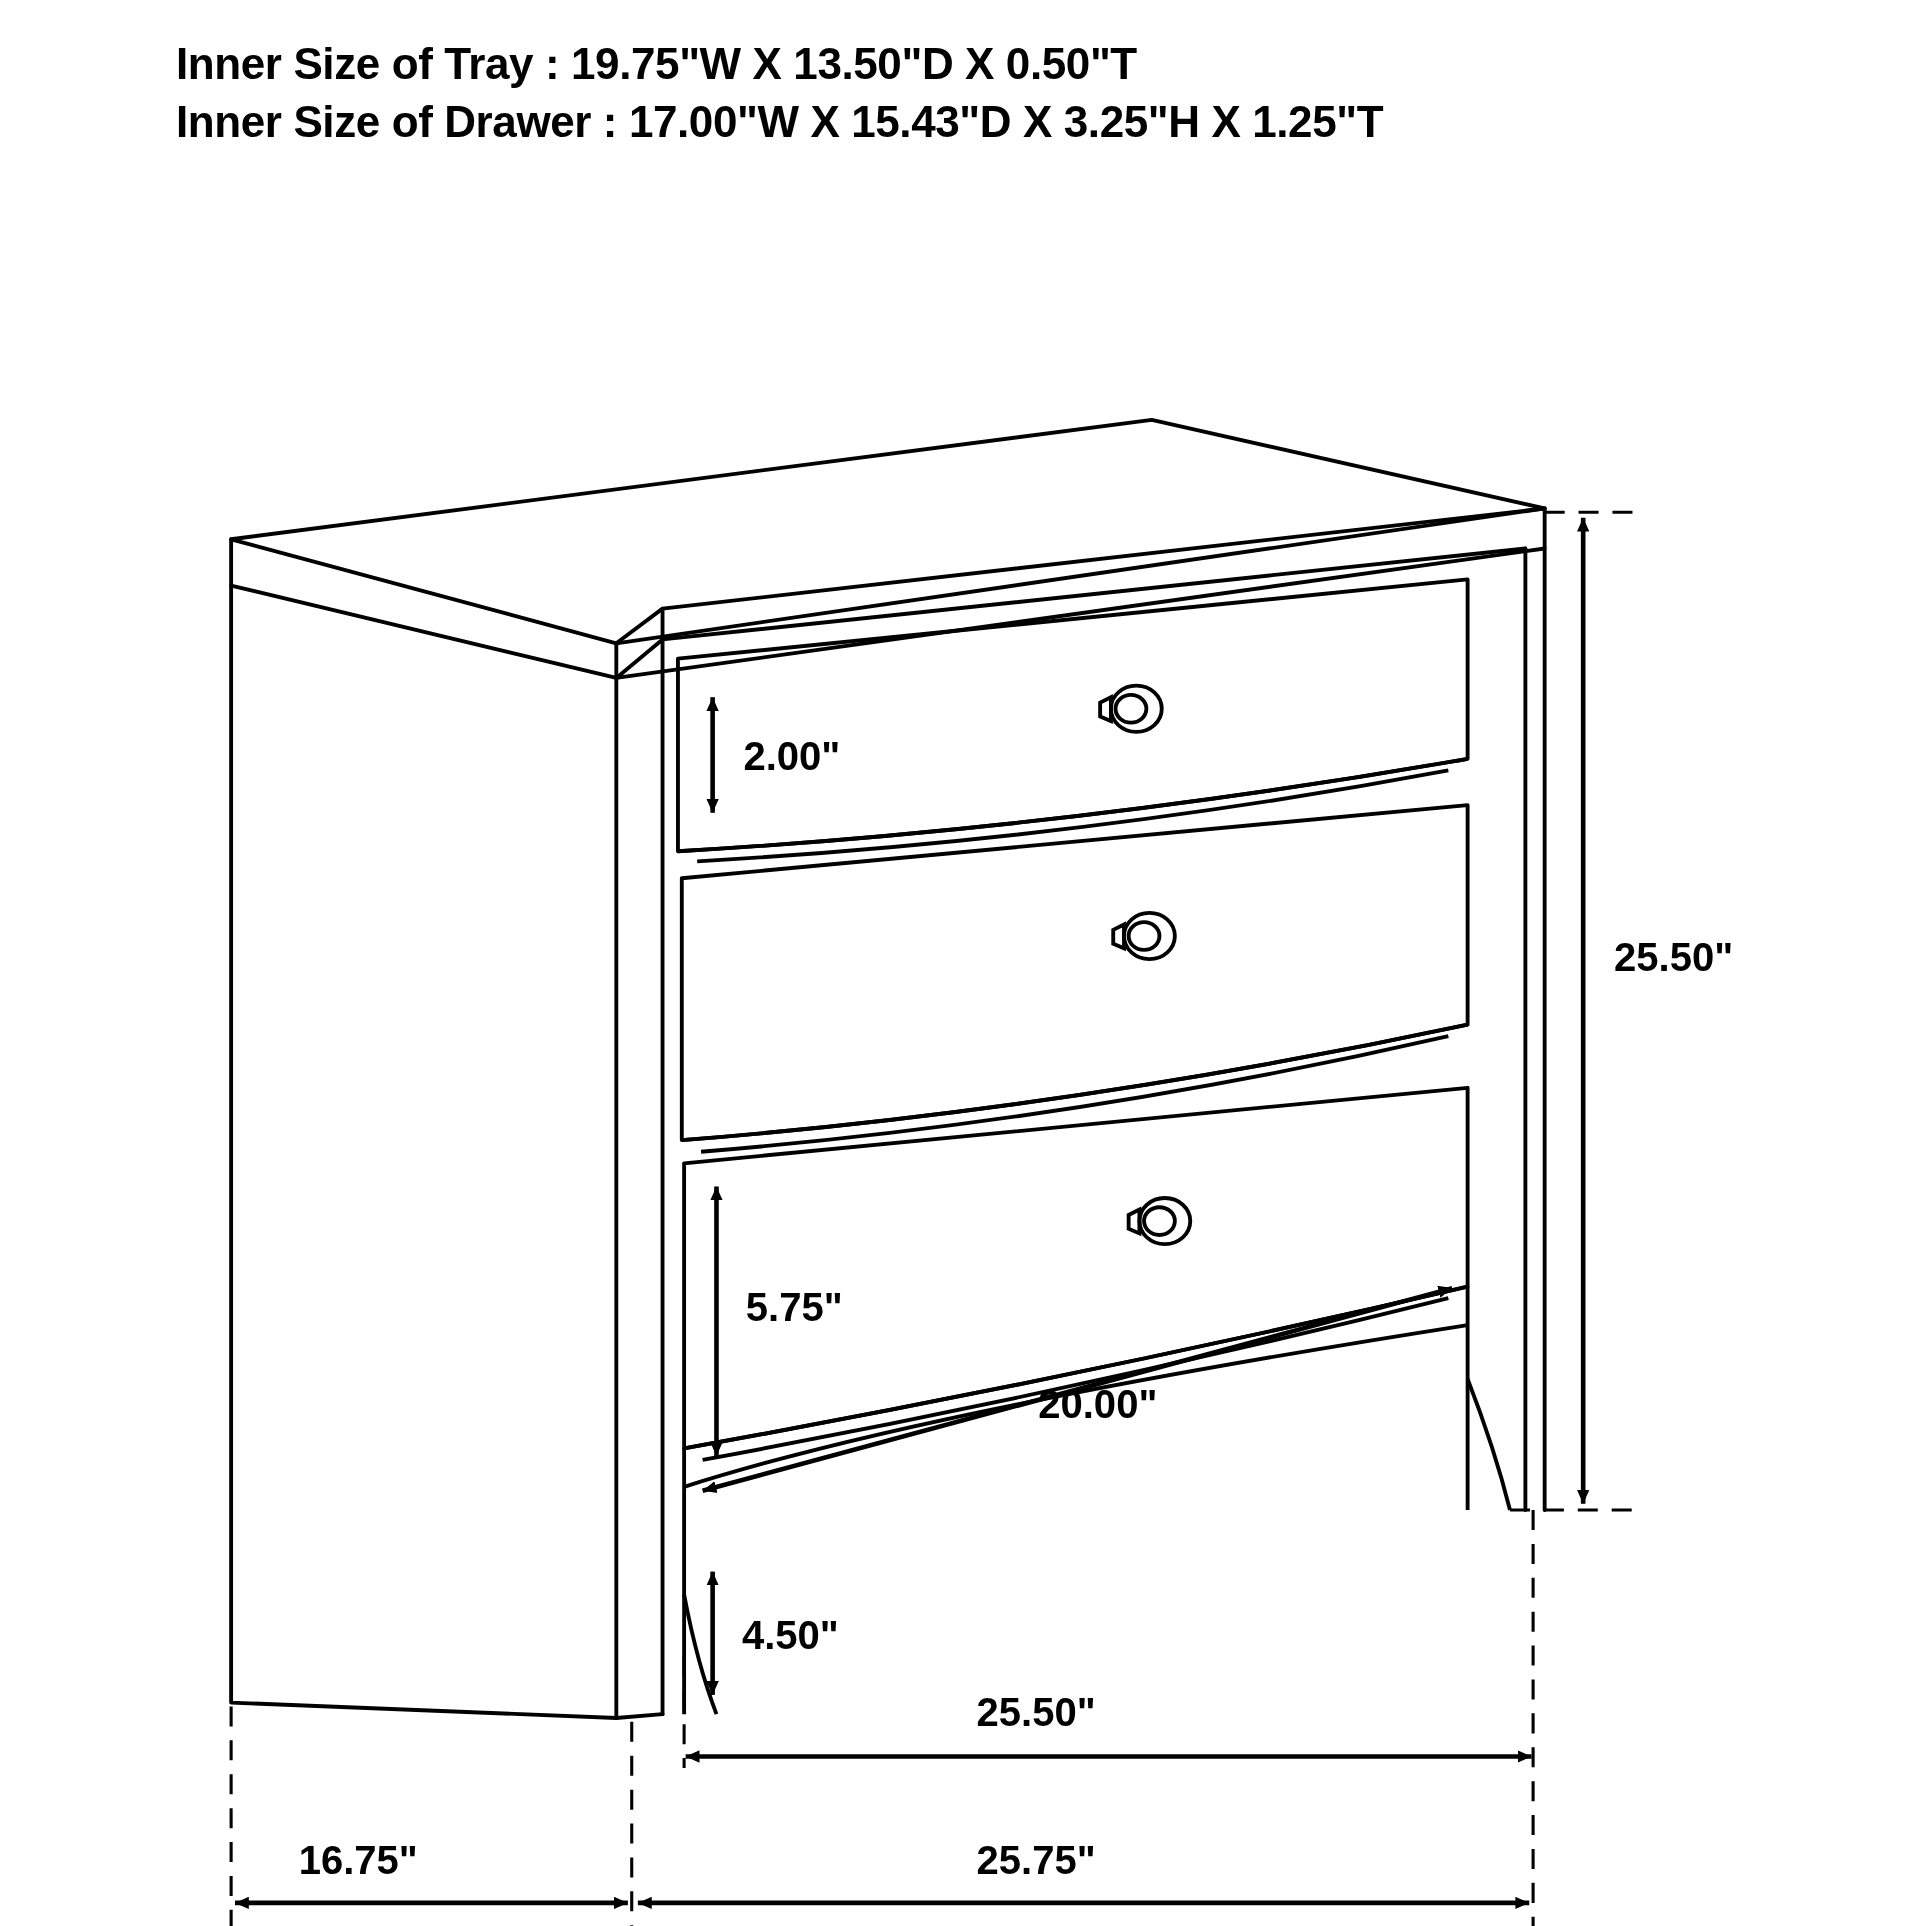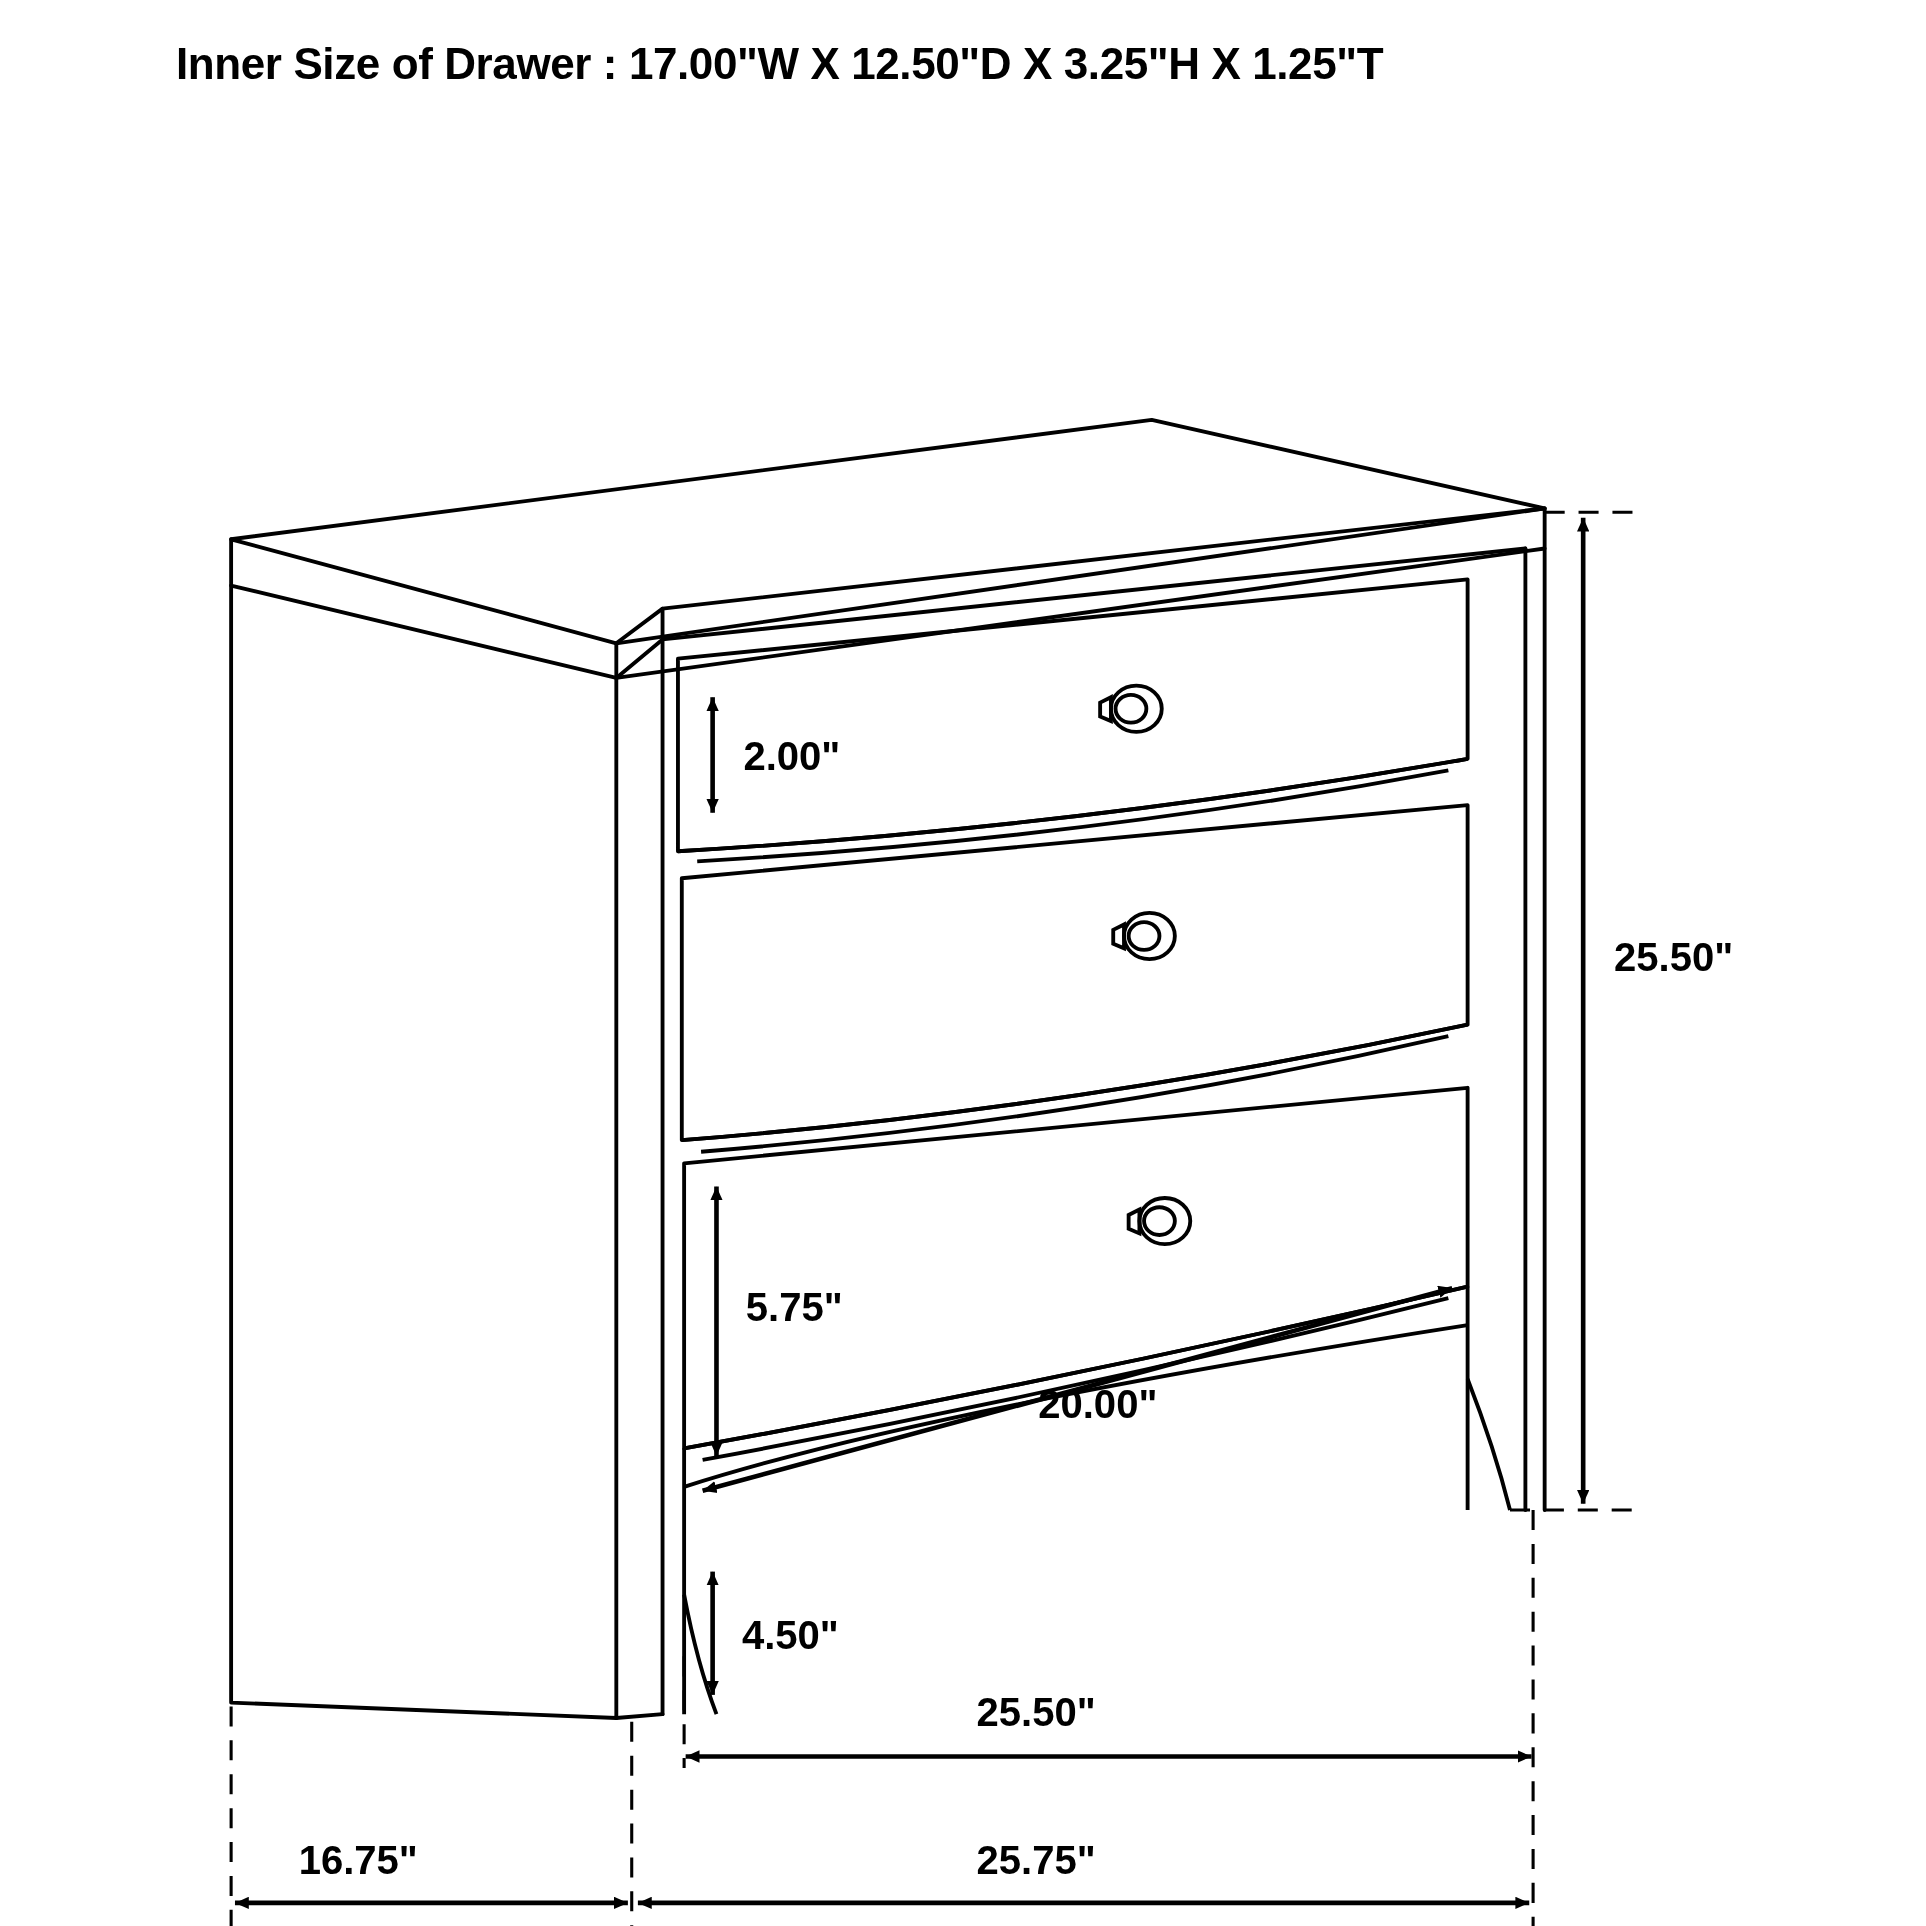--- a/index.html
+++ b/index.html
@@ -36,21 +36,22 @@
   .dimlabel {
     font-family: "Liberation Sans", sans-serif;
     font-weight: bold;
     font-size: 52px;
   }
 </style>
 </head>
 <body>
 
 <div class="spec-block">
-  <span class="spec-line">Inner Size of Drawer : 17.00"W X 12.50"D X 3.25"H X 1.25"T</span>
+  <span class="spec-line">Inner Size of Tray : 19.75"W X 13.50"D X 0.50"T</span>
+  <span class="spec-line">Inner Size of Drawer : 17.00"W X 15.43"D X 3.25"H X 1.25"T</span>
 </div>
 
 <svg id="sheet" viewBox="0 0 2500 2500" xmlns="http://www.w3.org/2000/svg">
   <defs>
     <marker id="arrHead" markerWidth="22" markerHeight="22" refX="18" refY="8" orient="auto" markerUnits="userSpaceOnUse">
       <path d="M0,0 L18,8 L0,16 z" fill="#000"></path>
     </marker>
     <marker id="arrTail" markerWidth="22" markerHeight="22" refX="4" refY="8" orient="auto" markerUnits="userSpaceOnUse">
       <path d="M22,0 L4,8 L22,16 z" fill="#000"></path>
     </marker>

